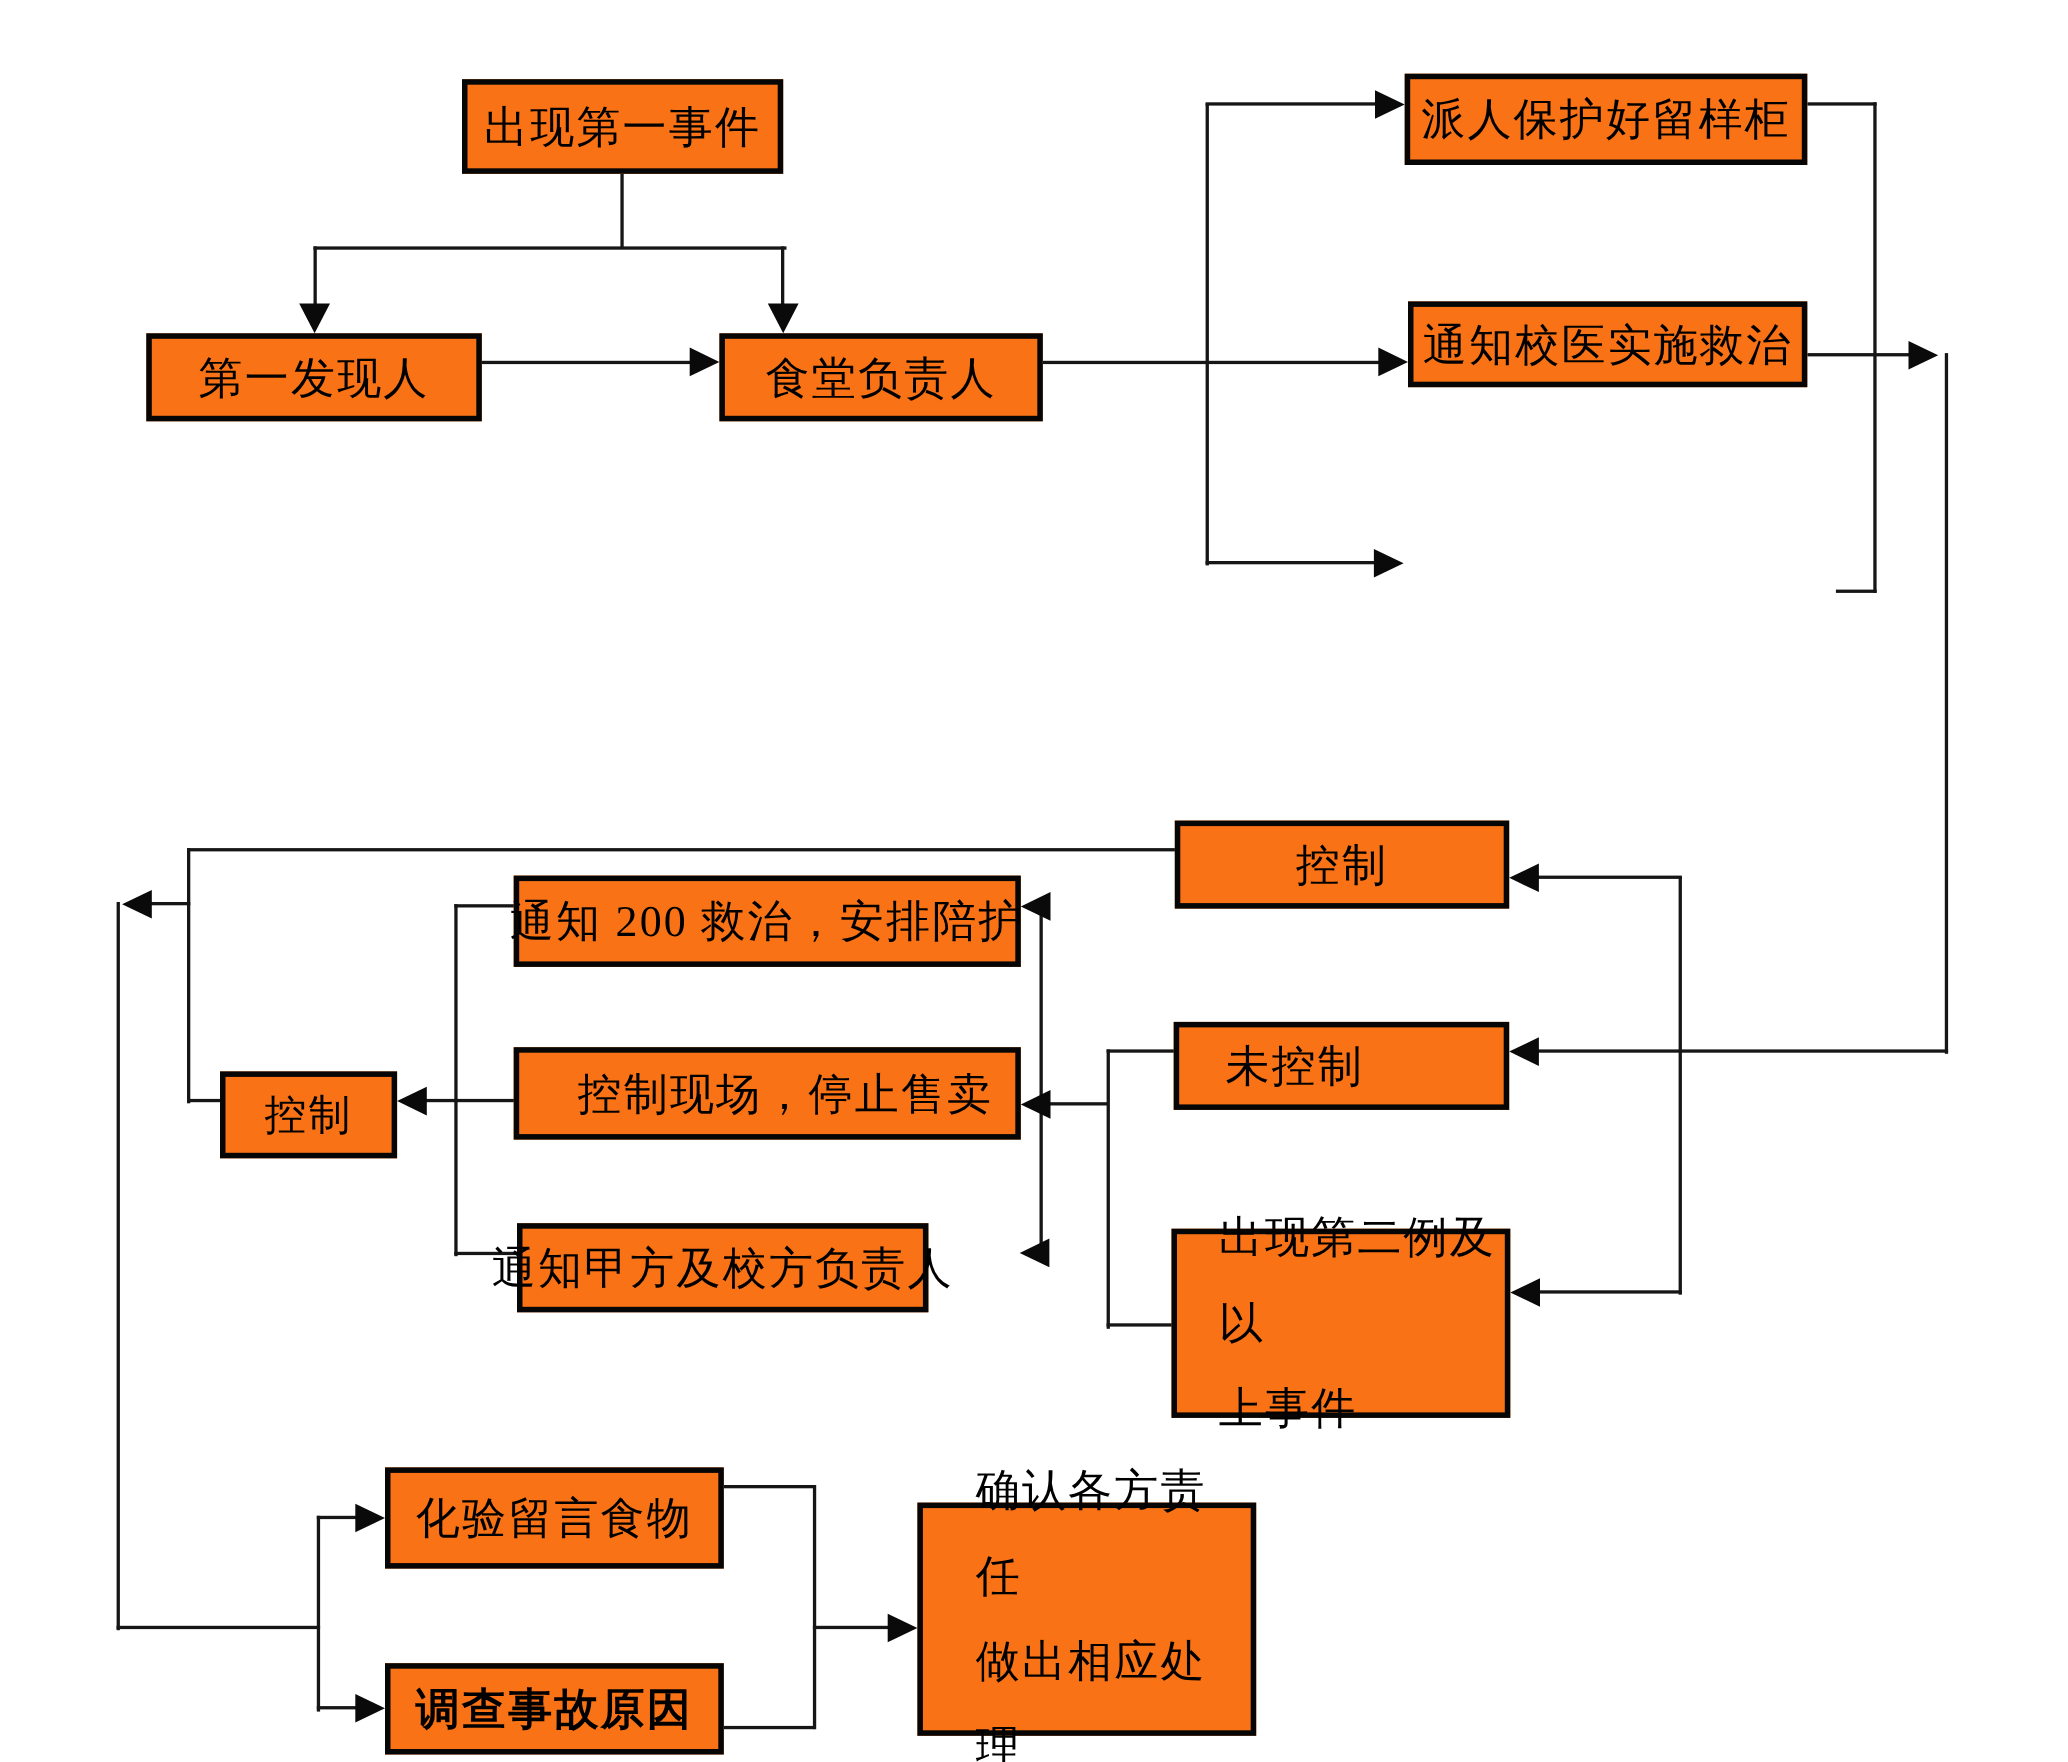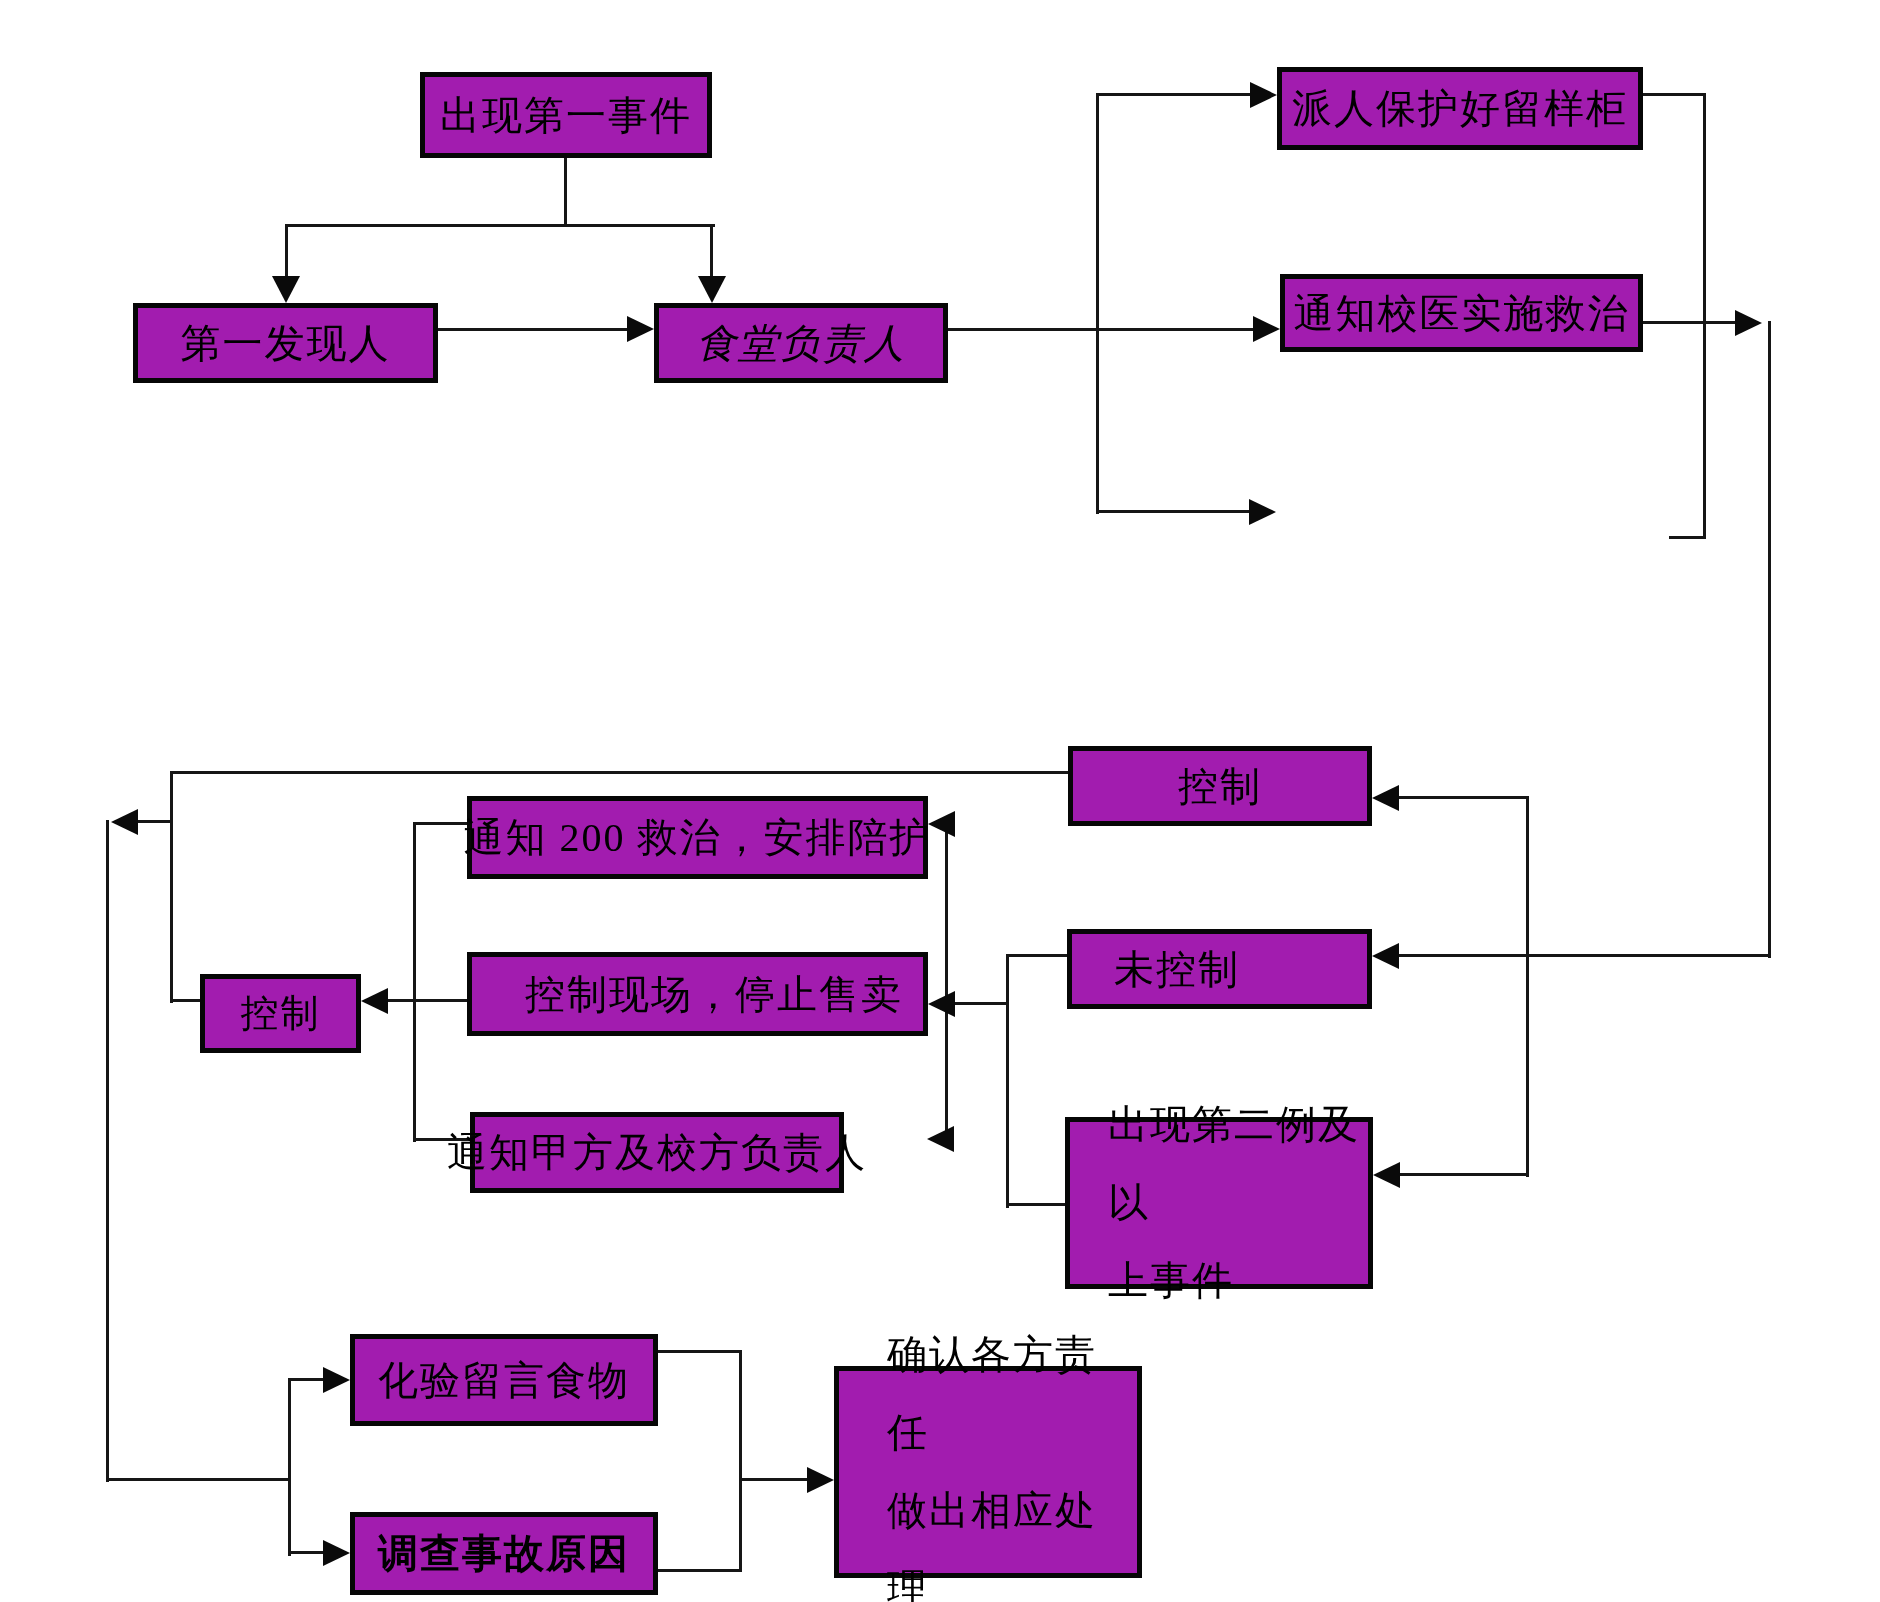--- a/index.html
+++ b/index.html
@@ -8,21 +8,21 @@
     width:1880px;
     height:1602px;
     background:#ffffff;
     font-family:"Liberation Serif","DejaVu Serif",serif;
     color:#000;
     overflow:hidden;
   }
   .node{
     position:absolute;
     box-sizing:border-box;
-    background:#a21caf;
+    background:#f97316;
     border:5px solid #060606;
     display:flex;
     align-items:center;
     justify-content:center;
     font-size:40px;
     letter-spacing:2px;
     white-space:nowrap;
     z-index:2;
   }
   .node.leftalign{justify-content:flex-start;}
@@ -41,21 +41,21 @@
 </style>
 </head>
 <body>
 
 <div id="canvas">
 
   <div class="node" style="left:420px;top:72px;width:292px;height:86px;">出现第一事件</div>
 
   <div class="node" style="left:133px;top:303px;width:305px;height:80px;">第一发现人</div>
 
-  <div class="node" style="left:654px;top:303px;width:294px;height:80px;font-style:italic;">食堂负责人</div>
+  <div class="node" style="left:654px;top:303px;width:294px;height:80px;">食堂负责人</div>
 
   <div class="node" style="left:1277px;top:67px;width:366px;height:83px;">派人保护好留样柜</div>
 
   <div class="node" style="left:1280px;top:274px;width:363px;height:78px;">通知校医实施救治</div>
 
 
   <div class="node" style="left:1068px;top:746px;width:304px;height:80px;">控制</div>
 
   <div class="node leftalign" style="left:1067px;top:929px;width:305px;height:80px;padding-left:42px;">未控制</div>
 

